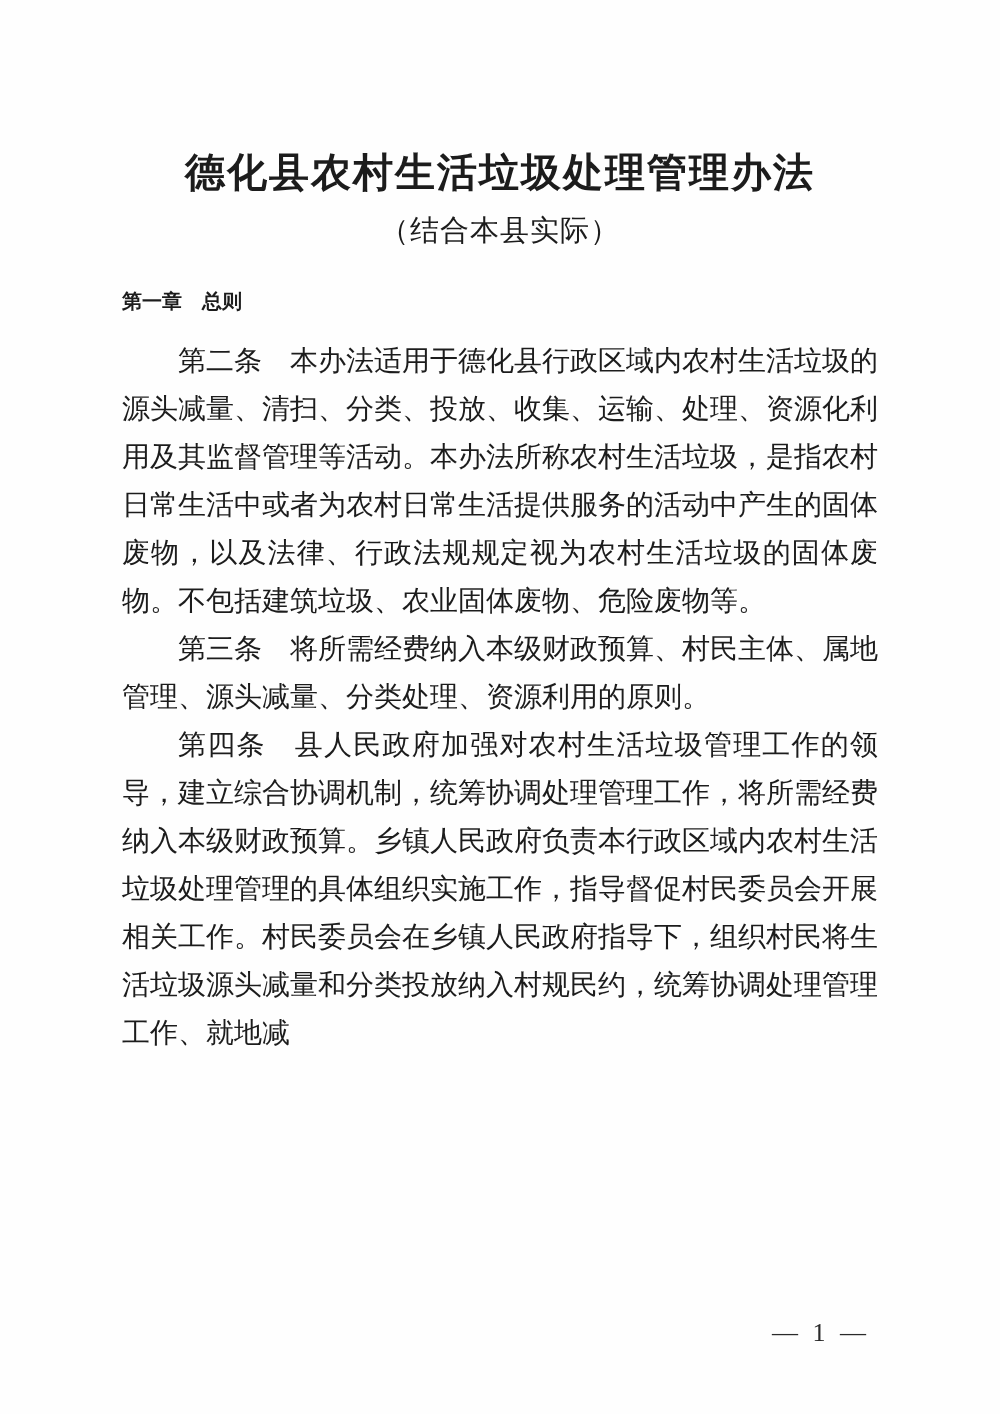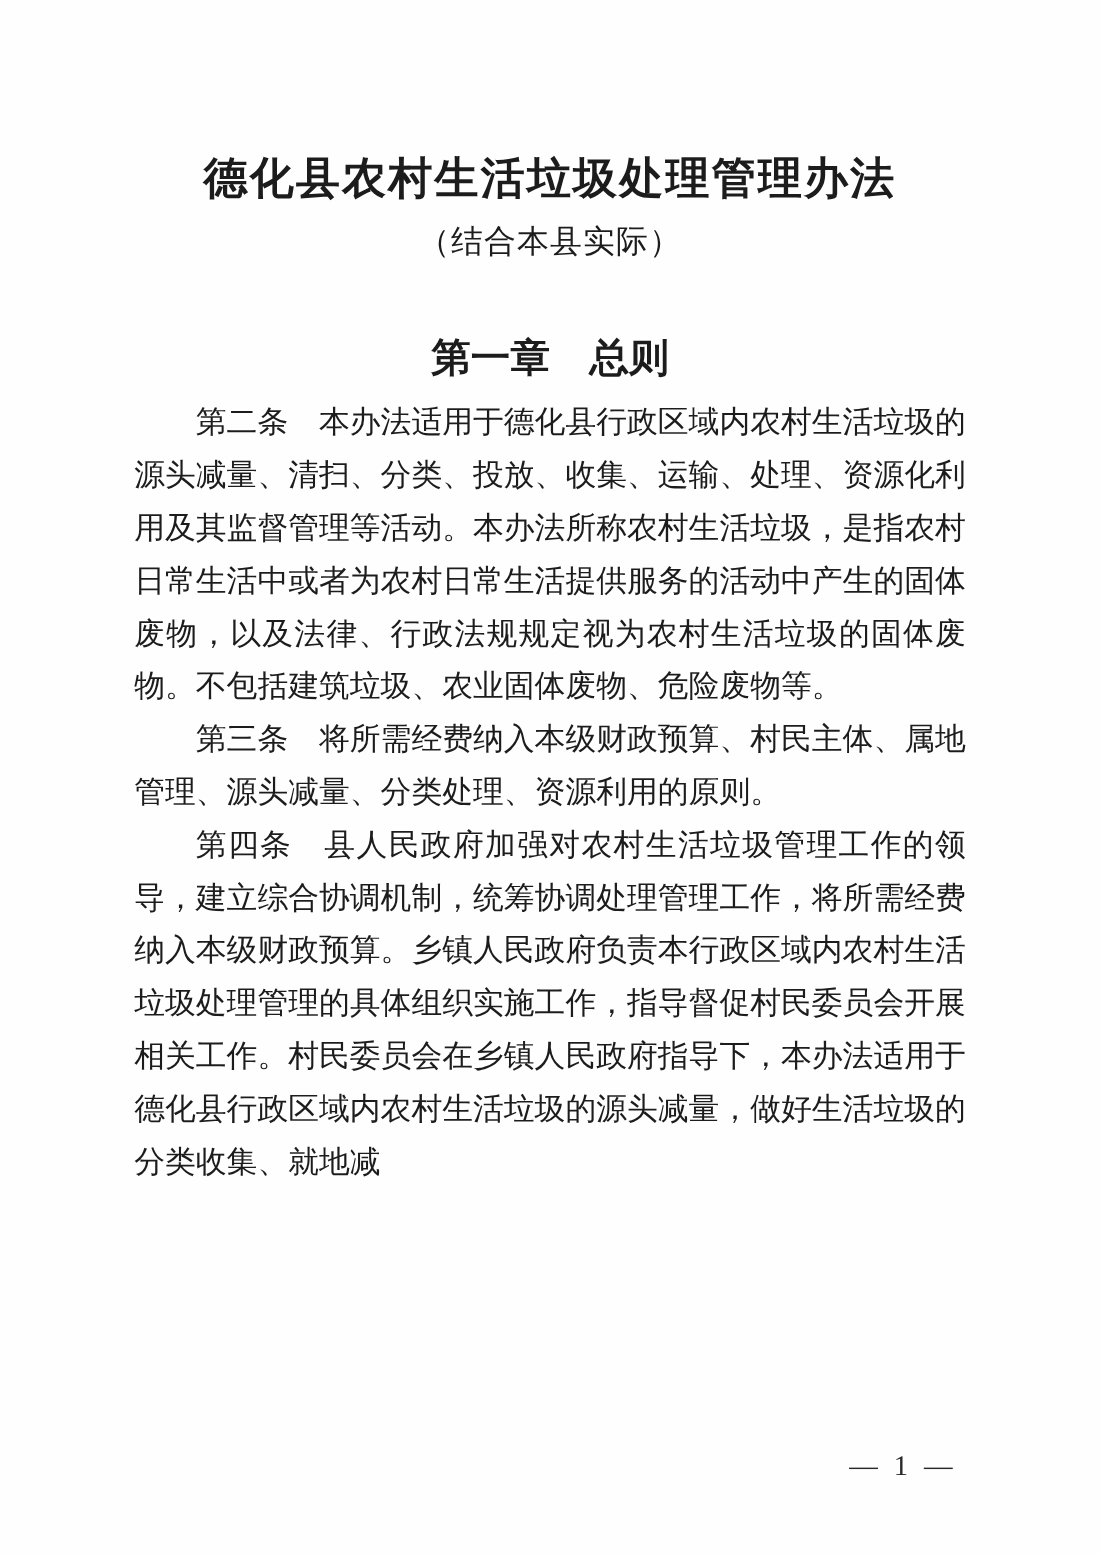--- a/index.html
+++ b/index.html
@@ -10,44 +10,43 @@
     height: 1414px;
     margin: 0 auto;
     background: #fefefe;
     color: #1c1c1c;
     font-family: "Liberation Serif", "DejaVu Serif", serif;
     overflow: hidden;
   }
   .content {
     position: absolute;
     left: 122px;
-    top: 138px;
+    top: 148px;
     width: 756px;
   }
   .doc-title {
     text-align: center;
     font-size: 40px;
     font-weight: 700;
     letter-spacing: 2px;
     line-height: 48px;
     font-family: "DejaVu Serif", serif;
   }
   .doc-subtitle {
     text-align: center;
     font-size: 29px;
     line-height: 40px;
     margin-top: 14px;
     letter-spacing: 1px;
   }
   .chapter-heading {
-    text-align: center;
-    font-size: 36px;
+    font-size: 20px;
     font-weight: 700;
     line-height: 40px;
-    margin-top: 65px;
+    margin-top: 31px;
     font-family: "Liberation Sans", "DejaVu Sans", sans-serif;
   }
   .body-text {
     margin-top: 16px;
     font-size: 28px;
     line-height: 48px;
     text-align: justify;
     text-align-last: left;
   }
   .body-text p {
@@ -72,19 +71,19 @@
 
     <div class="doc-title">德化县农村生活垃圾处理管理办法</div>
 
     <div class="doc-subtitle">（结合本县实际）</div>
 
     <div class="chapter-heading">第一章　总则</div>
 
     <div class="body-text">
       <p>第二条　本办法适用于德化县行政区域内农村生活垃圾的源头减量、清扫、分类、投放、收集、运输、处理、资源化利用及其监督管理等活动。本办法所称农村生活垃圾，是指农村日常生活中或者为农村日常生活提供服务的活动中产生的固体废物，以及法律、行政法规规定视为农村生活垃圾的固体废物。不包括建筑垃圾、农业固体废物、危险废物等。</p>
       <p>第三条　将所需经费纳入本级财政预算、村民主体、属地管理、源头减量、分类处理、资源利用的原则。</p>
-      <p>第四条　县人民政府加强对农村生活垃圾管理工作的领导，建立综合协调机制，统筹协调处理管理工作，将所需经费纳入本级财政预算。乡镇人民政府负责本行政区域内农村生活垃圾处理管理的具体组织实施工作，指导督促村民委员会开展相关工作。村民委员会在乡镇人民政府指导下，本办法适用于德化县行政区域内农村生活垃圾的源头减量，做好生活垃圾的分类收集、就地减</p>
+      <p>第四条　县人民政府加强对农村生活垃圾管理工作的领导，建立综合协调机制，统筹协调处理管理工作，将所需经费纳入本级财政预算。乡镇人民政府负责本行政区域内农村生活垃圾处理管理的具体组织实施工作，指导督促村民委员会开展相关工作。村民委员会在乡镇人民政府指导下，组织村民将生活垃圾源头减量和分类投放纳入村规民约，统筹协调处理管理工作、就地减</p>
     </div>
 
   </div>
 
   <div class="page-number">— 1 —</div>
 </div>
 
 </body></html>

